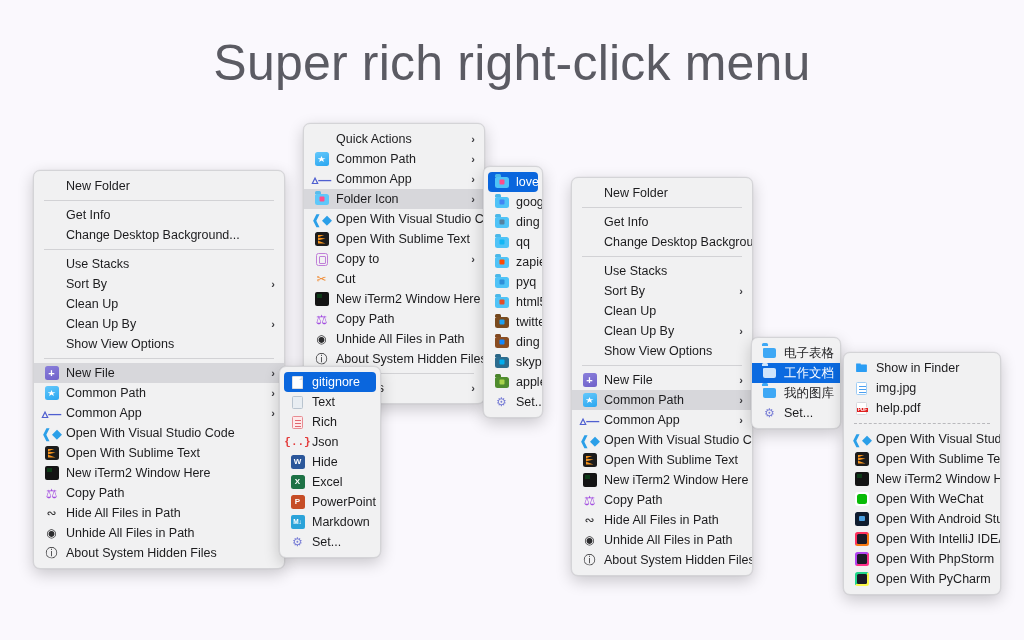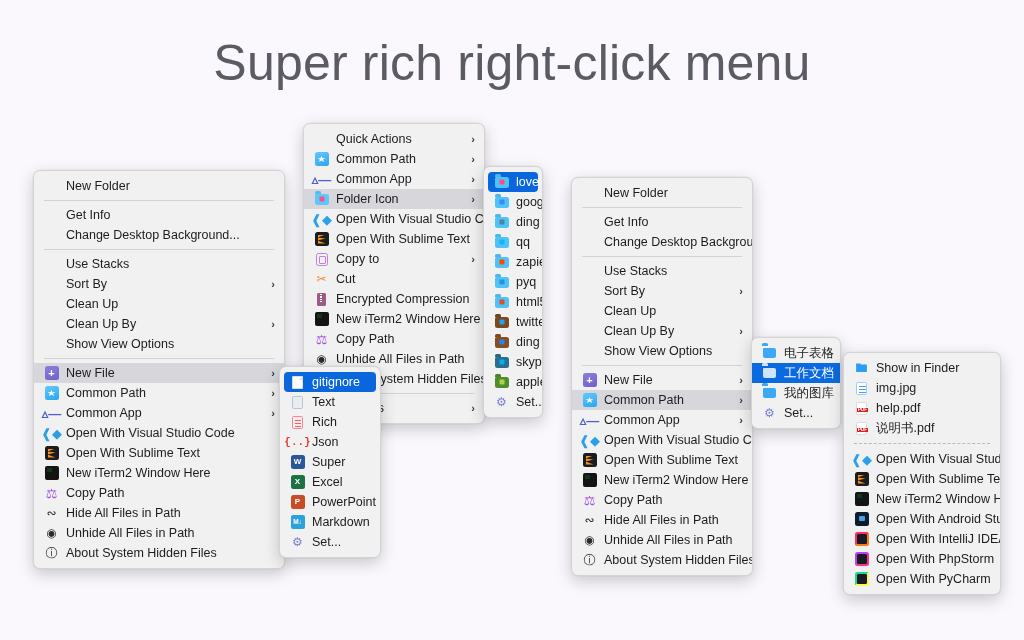--- a/index.html
+++ b/index.html
@@ -324,26 +324,20 @@
         <span class="arw">›</span>
       </div>
       <div class="mi">
         <span class="ico">
           <span class="ic-cut">✂</span>
         </span>
         <span class="lbl">Cut</span>
       </div>
       <div class="mi">
         <span class="ico">
-          <span class="ic ic-zip"></span>
-        </span>
-        <span class="lbl">Encrypted Compression</span>
-      </div>
-      <div class="mi">
-        <span class="ico">
           <span class="ic ic-iterm"></span>
         </span>
         <span class="lbl">New iTerm2 Window Here</span>
       </div>
       <div class="mi">
         <span class="ico">
           <span class="ic-copypath">⚖</span>
         </span>
         <span class="lbl">Copy Path</span>
       </div>
@@ -486,21 +480,21 @@
       <div class="mi">
         <span class="ico">
           <span class="ic-json">{..}</span>
         </span>
         <span class="lbl">Json</span>
       </div>
       <div class="mi">
         <span class="ico">
           <span class="ic ic-word ic-off"></span>
         </span>
-        <span class="lbl">Super</span>
+        <span class="lbl">Hide</span>
       </div>
       <div class="mi">
         <span class="ico">
           <span class="ic ic-excel ic-off"></span>
         </span>
         <span class="lbl">Excel</span>
       </div>
       <div class="mi">
         <span class="ico">
           <span class="ic ic-ppt ic-off"></span>
@@ -663,26 +657,20 @@
           <span class="ic ic-jpg"></span>
         </span>
         <span class="lbl">img.jpg</span>
       </div>
       <div class="mi">
         <span class="ico">
           <span class="ic ic-pdf"></span>
         </span>
         <span class="lbl">help.pdf</span>
       </div>
-      <div class="mi">
-        <span class="ico">
-          <span class="ic ic-pdf"></span>
-        </span>
-        <span class="lbl">说明书.pdf</span>
-      </div>
       <div class="sep-dash"></div>
       <div class="mi">
         <span class="ico">
           <span class="ic-vscode">❰◆</span>
         </span>
         <span class="lbl">Open With Visual Studio Code</span>
       </div>
       <div class="mi">
         <span class="ico">
           <span class="ic ic-sublime"></span>
@@ -690,20 +678,26 @@
         <span class="lbl">Open With Sublime Text</span>
       </div>
       <div class="mi">
         <span class="ico">
           <span class="ic ic-iterm"></span>
         </span>
         <span class="lbl">New iTerm2 Window Here</span>
       </div>
       <div class="mi">
         <span class="ico">
+          <span class="ic ic-wechat"></span>
+        </span>
+        <span class="lbl">Open With WeChat</span>
+      </div>
+      <div class="mi">
+        <span class="ico">
           <span class="ic ic-android"></span>
         </span>
         <span class="lbl">Open With Android Studio</span>
       </div>
       <div class="mi">
         <span class="ico">
           <span class="ic ic-intellij"></span>
         </span>
         <span class="lbl">Open With IntelliJ IDEA</span>
       </div>

